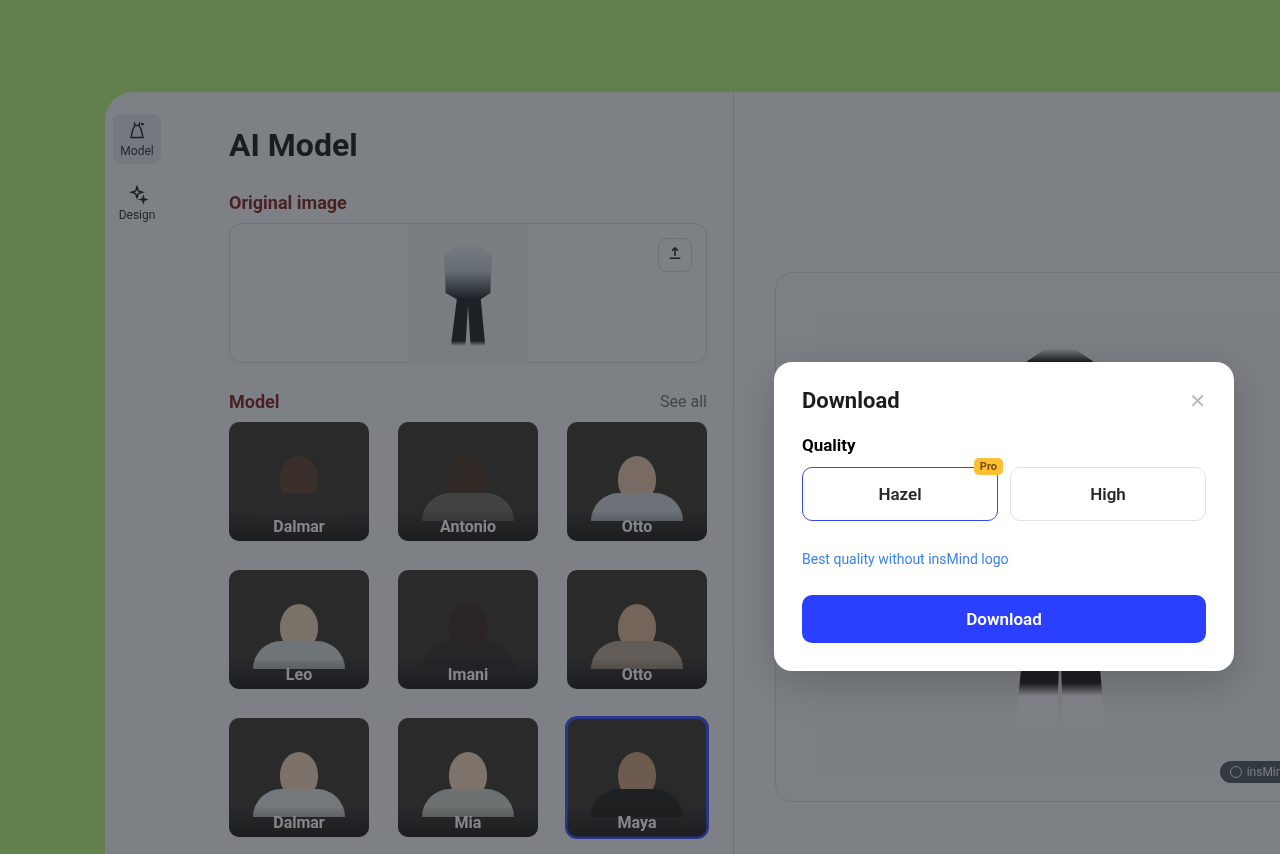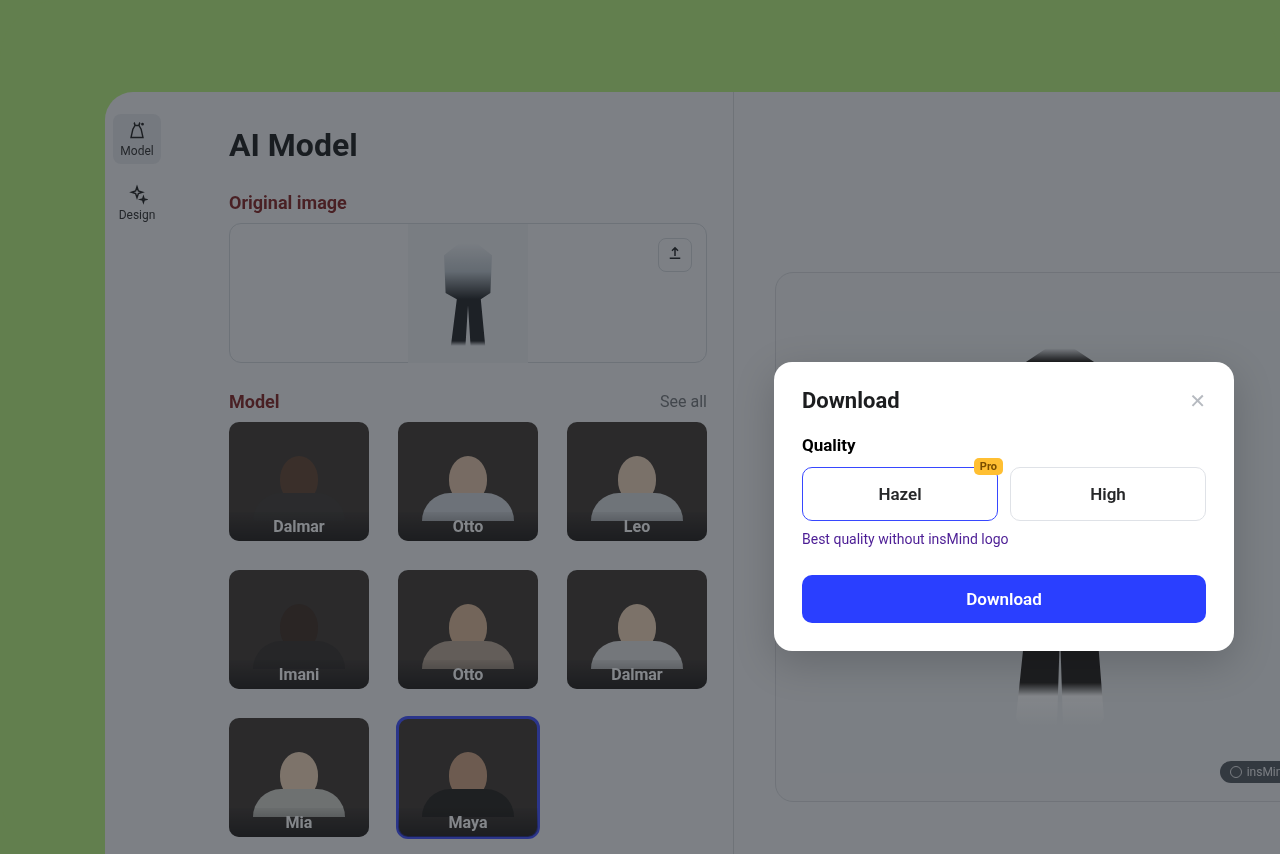--- a/index.html
+++ b/index.html
@@ -221,21 +221,21 @@
     .pro-badge {
       position: absolute;
       top: -10px; right: -6px;
       background: #ffbf32;
       color: #7a4e00;
       font-size: 11px;
       font-weight: 700;
       padding: 2px 6px;
       border-radius: 5px;
     }
-    .quality-note { font-size: 14px; color: #4c1d95; margin-top: 10px; }
+    .quality-note { font-size: 14px; color: #3b82f6; margin-top: 30px; }
     .download-btn {
       margin-top: 28px;
       height: 48px;
       width: 100%;
       border-radius: 10px;
       background: #2a3fff;
       color: #fff;
       font-size: 17px;
       font-weight: 600;
       display: flex; align-items: center; justify-content: center;
@@ -291,20 +291,25 @@
       <div class="section-label" style="margin:0">Model</div>
       <div class="see-all">See all</div>
     </div>
     <div class="model-grid">
       <div class="model-card">
         <div class="face skin-a"></div>
           <div class="shoulders shirt-a"></div>
         <div class="model-name-strip">Dalmar</div>
       </div>
       <div class="model-card">
+        <div class="face skin-b"></div>
+          <div class="shoulders shirt-b"></div>
+        <div class="model-name-strip">Antonio</div>
+      </div>
+      <div class="model-card">
         <div class="face skin-c"></div>
           <div class="shoulders shirt-c"></div>
         <div class="model-name-strip">Otto</div>
       </div>
       <div class="model-card">
         <div class="face skin-d"></div>
           <div class="shoulders shirt-d"></div>
         <div class="model-name-strip">Leo</div>
       </div>
       <div class="model-card">

